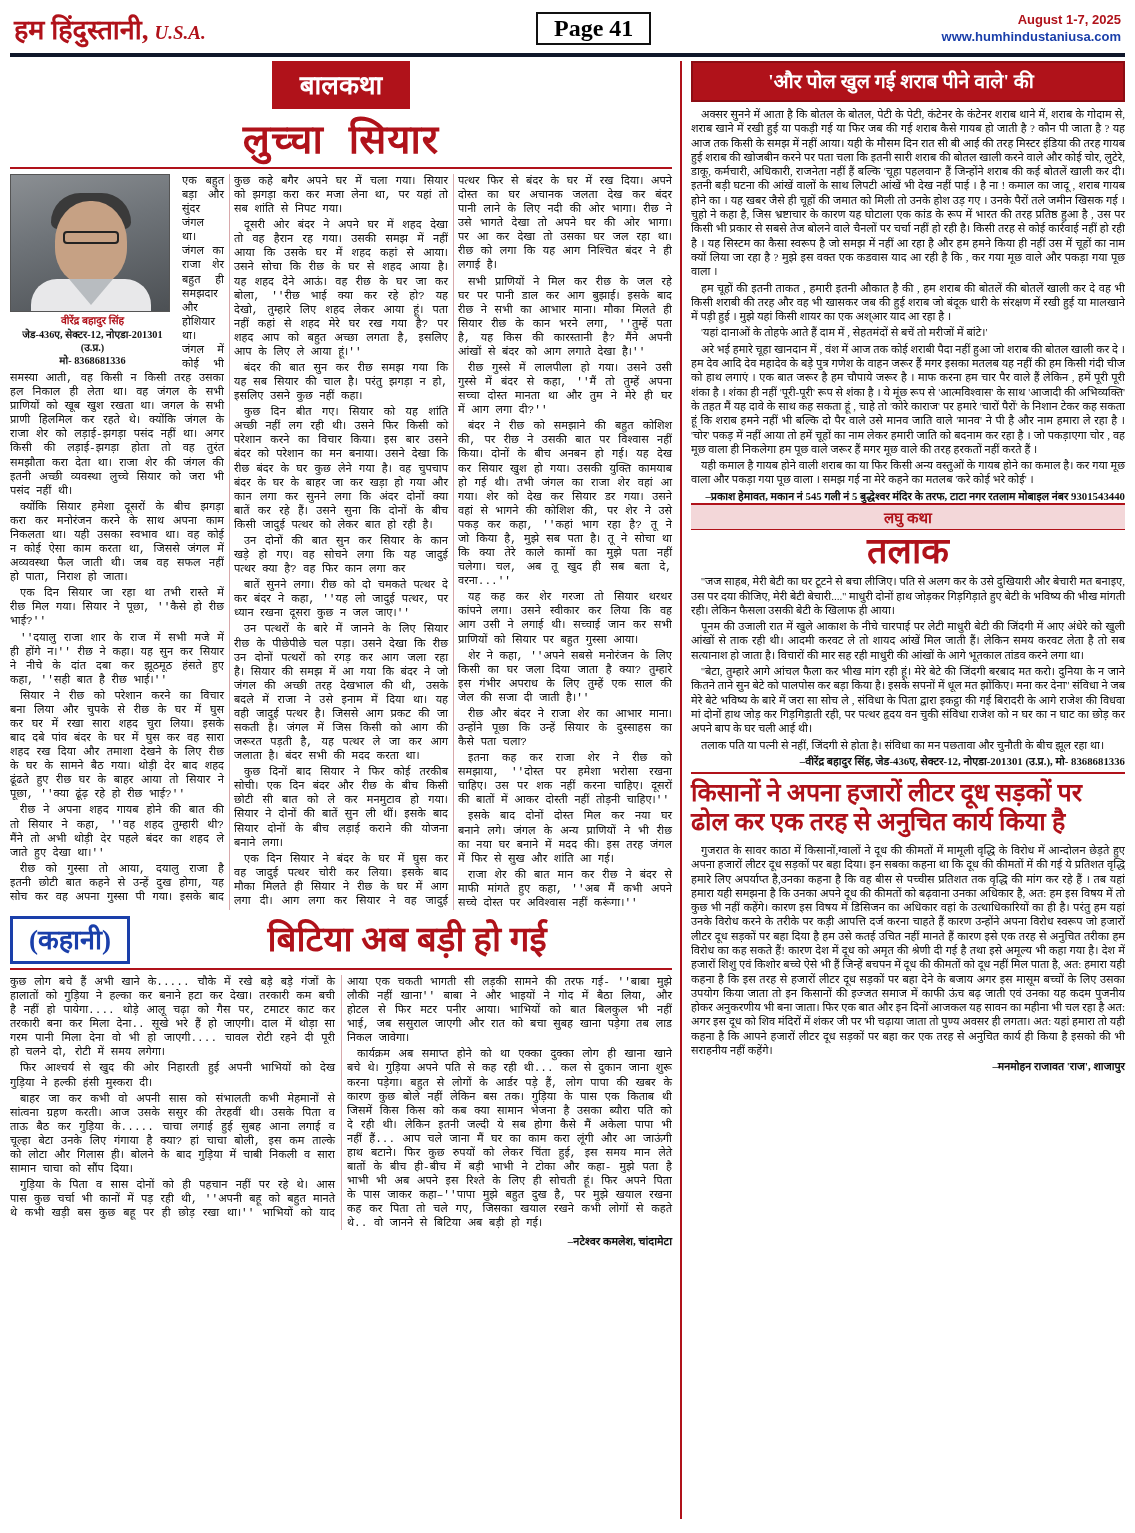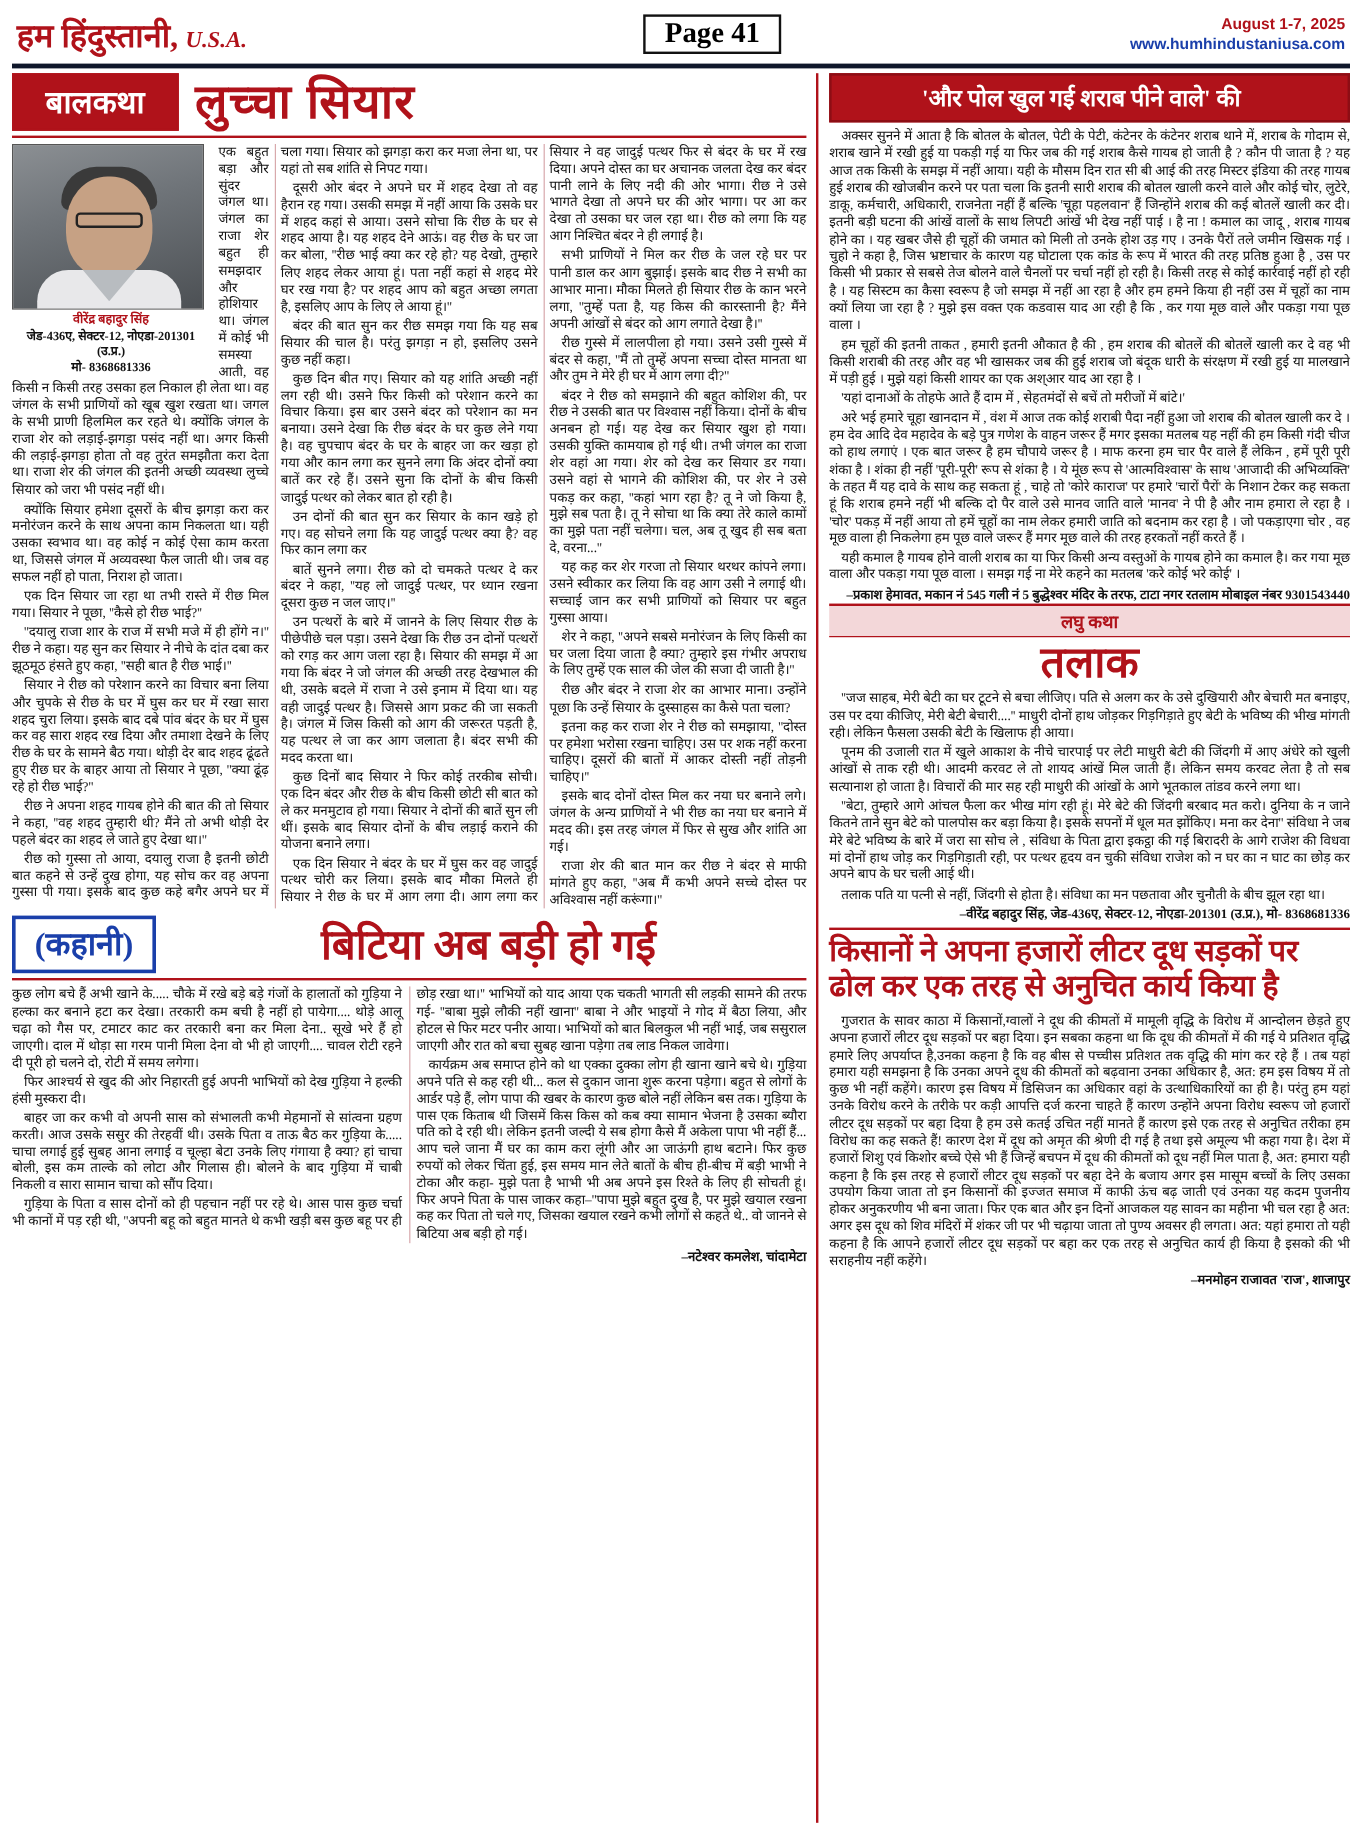--- a/index.html
+++ b/index.html
@@ -46,47 +46,47 @@
   
   .grid {
     display:flex; gap:0px;
     height:1458px;
   }
   .left-zone { width:672px; padding-right:8px; border-right:2px solid #b0121a; }
   .right-zone { width:443px; padding-left:9px; }
 
   
   .balkatha-bar {
-    display:flex; align-items:center; gap:14px; margin-bottom:4px;
+    display:flex; align-items:center; gap:14px; margin-bottom:4px;flex-direction:column;
   }
   .balkatha-tag {
     background:#b0121a; color:#fff;
     font-family:"Liberation Serif", serif; font-weight:bold;
     font-size:26px; padding:3px 26px 5px 26px;
     border:2px solid #b0121a;
   }
   .balkatha-title {
-    font-family:Liberation Sans, sans-serif; font-weight:bold;
+    font-family:Liberation Mono, monospace; font-weight:bold;
     font-size:40px; color:#b0121a; letter-spacing:1px;
     flex:1; text-align:left; line-height:1;
   }
   .rule-red { border-top:2px solid #b0121a; margin:4px 0 5px 0; }
 
   
   .cols3 { column-count:3; column-gap:10px; column-rule:1px solid #d8a9ac; }
   .cols2 { column-count:2; column-gap:12px; column-rule:1px solid #d8a9ac; }
   .story p {
     margin:0 0 2px 0;
     font-family:"Liberation Serif", serif;
     font-size:11.1px; line-height:1.27;
     text-align:justify; text-justify:inter-word;
     hyphens:auto;
   }
   .story p.first { text-indent:0; }
-  .story p { text-indent:10px; }
+  .story p { text-indent:10px;font-family:Liberation Mono, monospace; }
 
   
   .author-box {
     float:left; width:165px; margin:0 7px 3px 0;
     text-align:center;
   }
   .author-photo {
     width:160px; height:138px;
     background:linear-gradient(165deg,#8b8f93 0%,#6f7479 40%,#4c5054 100%);
     border:1px solid #555; position:relative; overflow:hidden;

